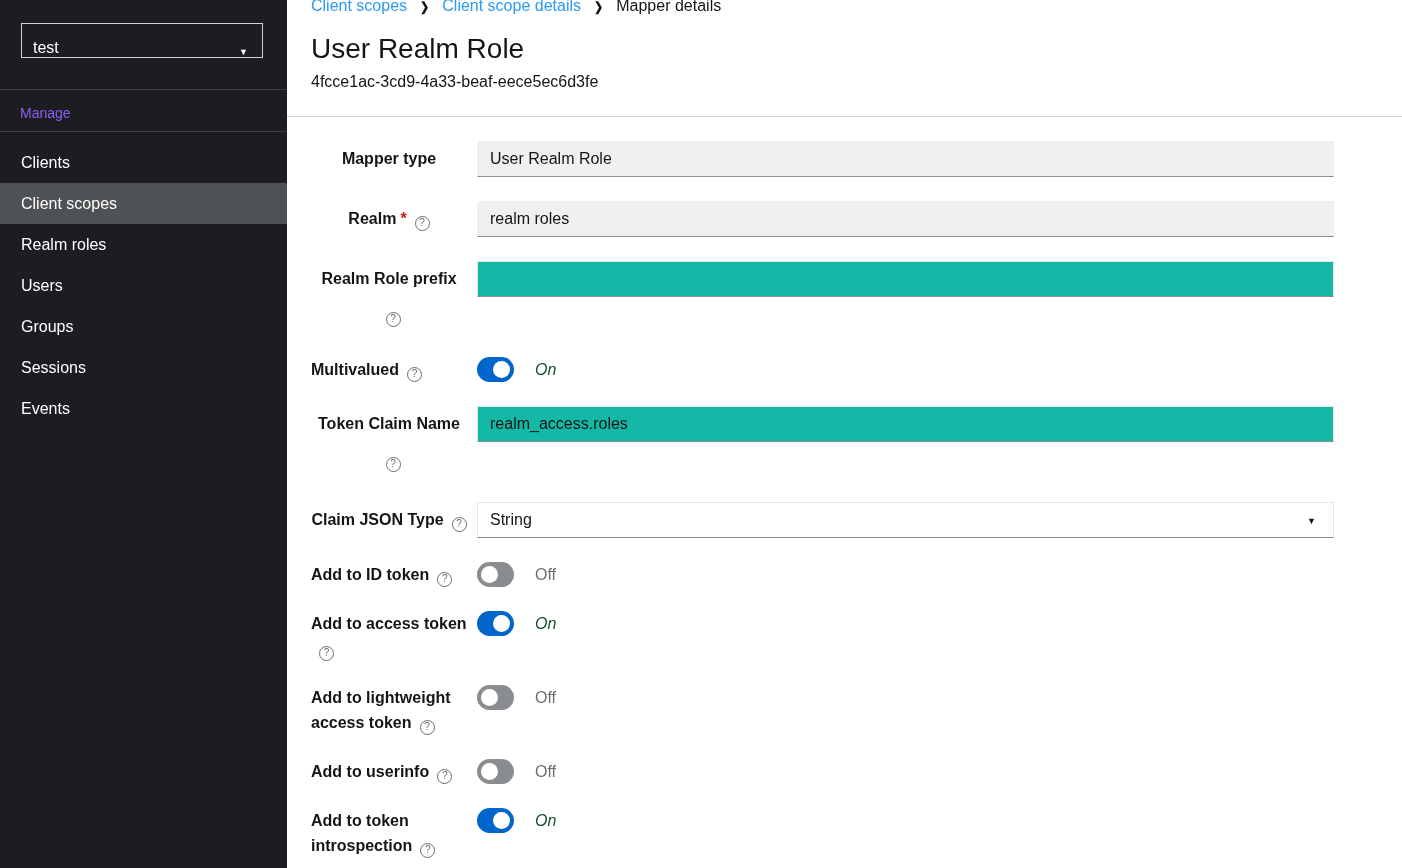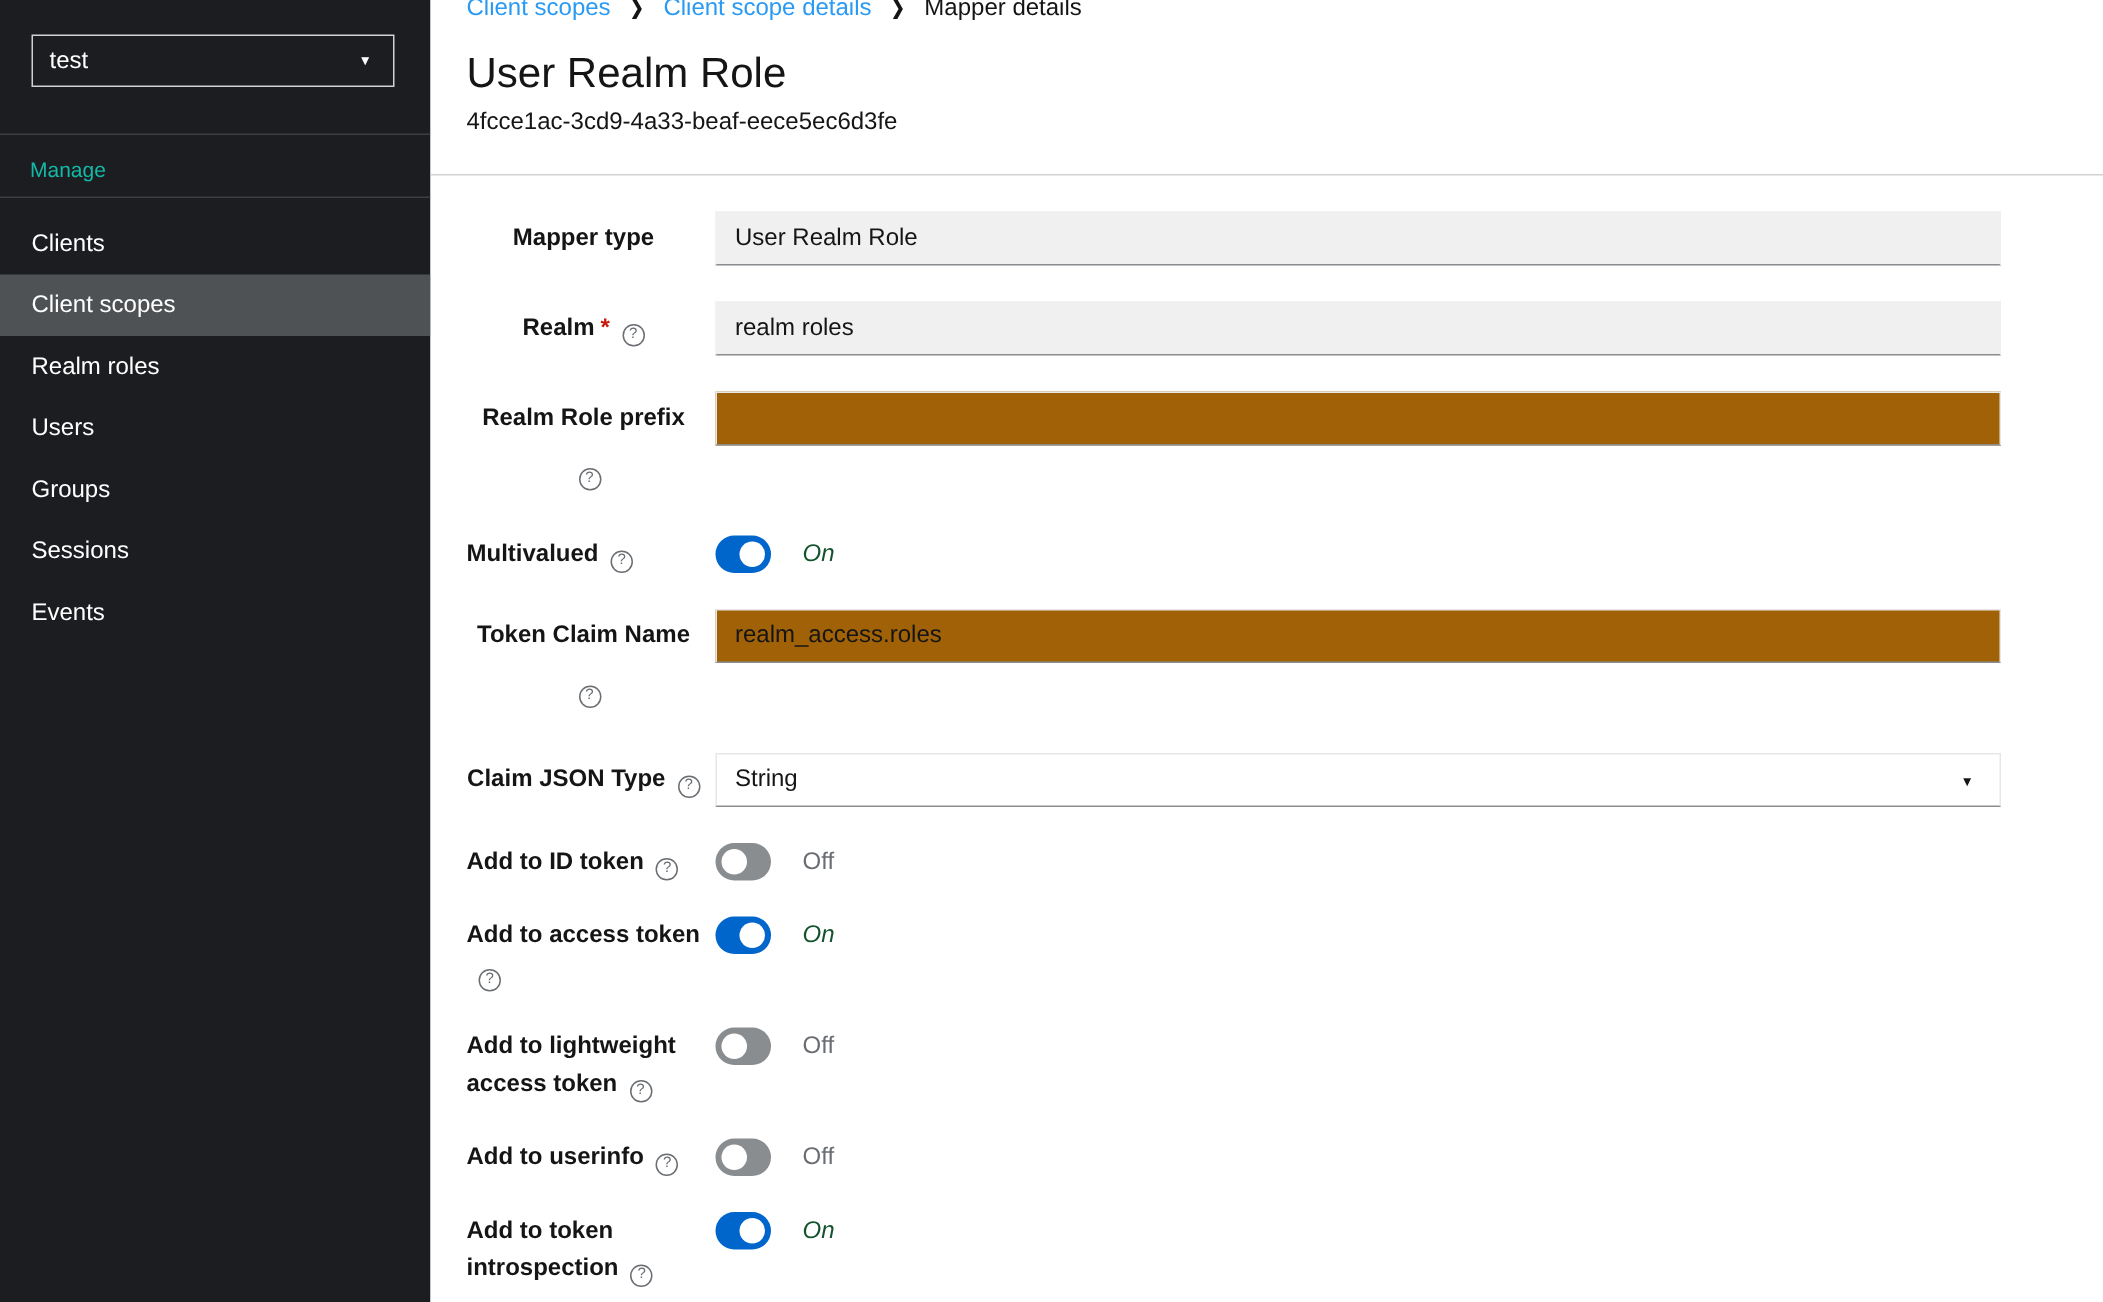--- a/index.html
+++ b/index.html
@@ -3,26 +3,26 @@
 <meta charset="utf-8">
 <style>
   * { margin:0; padding:0; box-sizing:border-box; }
   html,body { width:1402px; height:868px; overflow:hidden; background:#fff;
     font-family:"Liberation Sans", sans-serif; color:#151515; }
   .page { display:flex; width:1402px; height:868px; }
 
   
   .sidebar { width:287px; min-width:287px; height:868px; background:#1b1d21; color:#fff; }
   .realm-select { margin:23px 24px 0 21px; height:35px; border:1px solid #d2d2d2;
-    display:flex; align-items:center; justify-content:space-between; padding:0 14px 0 11px;
+    display:flex; align-items:flex-end; justify-content:space-between; padding:0 14px 0 11px;
     font-size:16px; cursor:pointer; }
   .realm-caret { font-size:9px; color:#fff; line-height:1; }
   .side-divider { border:none; border-top:1px solid #3c3f42; margin:0; }
   .divider-top { margin-top:31px; }
-  .nav-group-title { font-size:14px; color:#14b8a6; padding:15px 0 10px 20px; }
+  .nav-group-title { font-size:14px; color:#8b5cf6; padding:15px 0 10px 20px; }
   .nav-list { list-style:none; padding-top:10px; }
   .nav-item { height:41px; display:flex; align-items:center; padding-left:21px;
     font-size:16px; color:#fff; cursor:pointer; }
   .nav-item.current { background:#4f5255; }
   .nav-group-configure { margin-top:40px; }
   .nav-group-configure .nav-list { padding-top:6px; }
 
   
   .main { flex:1; background:#fff; }
   .page-header { padding:0 24px 25px 24px; border-bottom:1px solid #d2d2d2; }
@@ -39,21 +39,21 @@
   .form-row { display:grid; grid-template-columns:166px 1fr; margin-bottom:24px; }
   .label-col { padding-right:10px; font-size:16px; font-weight:700; color:#151515; }
   .row-input .label-col { line-height:36px;text-align:center; }
   .row-toggle .label-col { line-height:25px; }
   .req { color:#c9190b; font-weight:700; margin-left:4px; }
   .help-icon { display:inline-flex; width:15px; height:15px; border:1px solid #6a6e73;
     border-radius:50%; color:#6a6e73; font-size:10px; font-weight:400; line-height:1;
     align-items:center; justify-content:center; margin-left:8px; vertical-align:-2px; cursor:pointer; }
 
   .text-input { width:100%; height:36px; font-family:"Liberation Sans",sans-serif;
-    font-size:16px; color:#151515; padding:0 12px; background:#a16207;
+    font-size:16px; color:#151515; padding:0 12px; background:#14b8a6;
     border:1px solid #e7e7e7; border-bottom:1.5px solid #8a8d90; outline:none; }
   .text-input.readonly { background:#f0f0f0; border-color:#f0f0f0; border-bottom-color:#8a8d90; }
 
   .select-box { position:relative; width:100%; height:36px; background:#fff;
     border:1px solid #e7e7e7; border-bottom:1.5px solid #8a8d90;
     display:flex; align-items:center; padding:0 12px; font-size:16px; cursor:pointer; }
   .select-caret { position:absolute; right:17px; top:13px; font-size:9px; color:#151515; }
 
   .toggle-wrap { display:flex; align-items:flex-start; }
   .toggle { position:relative; width:37px; height:25px; border-radius:14px; cursor:pointer; }

